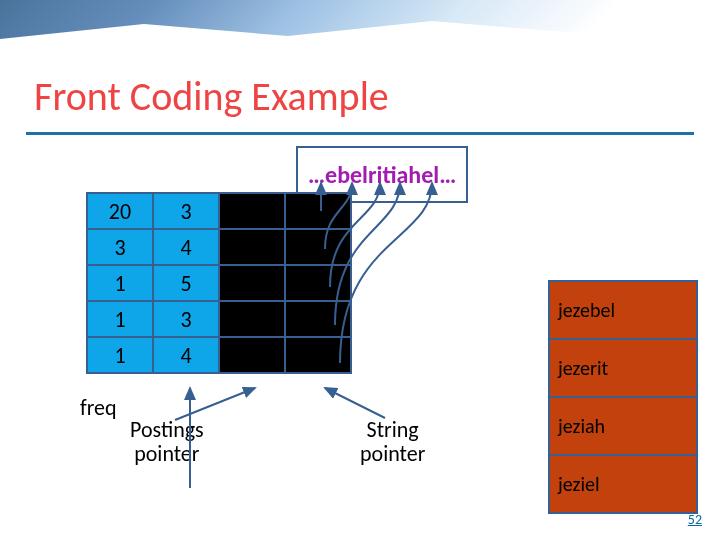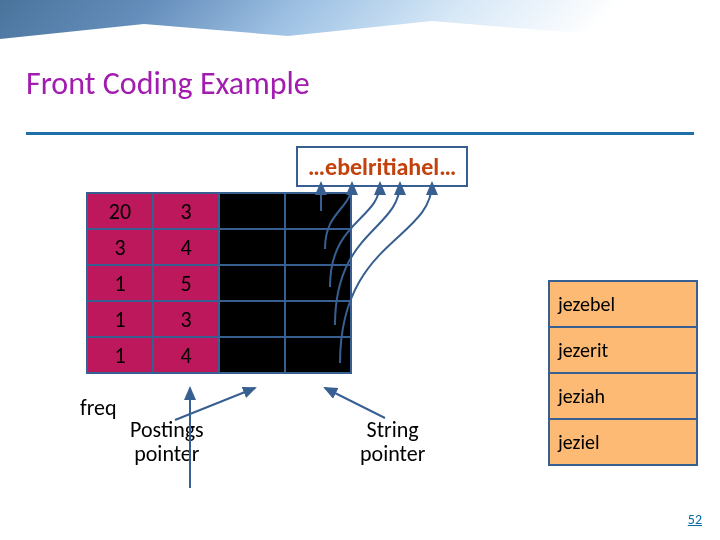--- a/index.html
+++ b/index.html
@@ -1,37 +1,37 @@
 <!DOCTYPE html>
 <html><head>
 <meta charset="utf-8">
 <style>
 html,body{margin:0;padding:0;width:720px;height:540px;background:#fff;font-family:Calibri,Arial,sans-serif;overflow:hidden}
 .slide{position:relative;width:720px;height:540px}
 .wave{position:absolute;top:0;left:0;width:720px;height:60px;background:
  linear-gradient(135deg,#2a5a8a 0%,#4a7ab0 20%,#8fb8e0 40%,#d0e4f5 60%,#fff 80%);
  clip-path:polygon(0 0,100% 0,100% 25%,80% 55%,60% 35%,40% 60%,20% 40%,0 65%);
  opacity:.85}
-h1{position:absolute;left:26px;top:64px;margin:0;font-size:32px;font-weight:400;color:#a21caf}
+h1{position:absolute;left:26px;top:64px;margin:8px;font-size:40px;font-weight:400;color:#ef4444}
 .hr{position:absolute;left:26px;top:132px;width:668px;height:3px;background:#1f6fa8}
 
-.stringbox{position:absolute;left:296px;top:146px;border:2.5px solid #375f91;padding:4px 10px;font-size:24px;font-weight:700;color:#c2410c;background:#fff}
+.stringbox{position:absolute;left:296px;top:146px;border:2.5px solid #375f91;padding:12px 10px;font-size:24px;font-weight:700;color:#a21caf;background:#fff}
 
 .table{position:absolute;left:86px;top:192px;border-collapse:collapse}
-.table td{border:2.5px solid #375f91;width:64px;height:34px;text-align:center;font-size:22px;font-weight:400;padding:0;background:#be185d}
+.table td{border:2.5px solid #375f91;width:64px;height:34px;text-align:center;font-size:22px;font-weight:400;padding:0;background:#0ea5e9}
 .table td.blk{background:#000}
 
 .lbl{position:absolute;font-size:22px;color:#000}
 .lbl.freq{left:80px;top:394px}
 .lbl.post{left:130px;top:418px;text-align:center;line-height:1.1}
 .lbl.stp{left:360px;top:418px;text-align:center;line-height:1.1}
 .lbl.pfx{left:140px;top:490px}
 
 .words{position:absolute;left:548px;top:280px;border-collapse:collapse}
-.words td{border:2.5px solid #375f91;width:130px;height:28px;font-size:20px;padding:8px 8px;background:#fdba74}
+.words td{border:2.5px solid #375f91;width:130px;height:28px;font-size:20px;padding:14px 8px;background:#c2410c}
 
 .pagenum{position:absolute;right:18px;bottom:12px;font-size:14px;color:#0369a1;text-decoration:underline}
 
 svg.arrows{position:absolute;left:0;top:0;width:720px;height:540px;pointer-events:none}
 .arr{stroke:#375f91;stroke-width:2;fill:none;marker-end:url(#ahead)}
 </style>
 </head>
 <body>
 <div class="slide">
 

